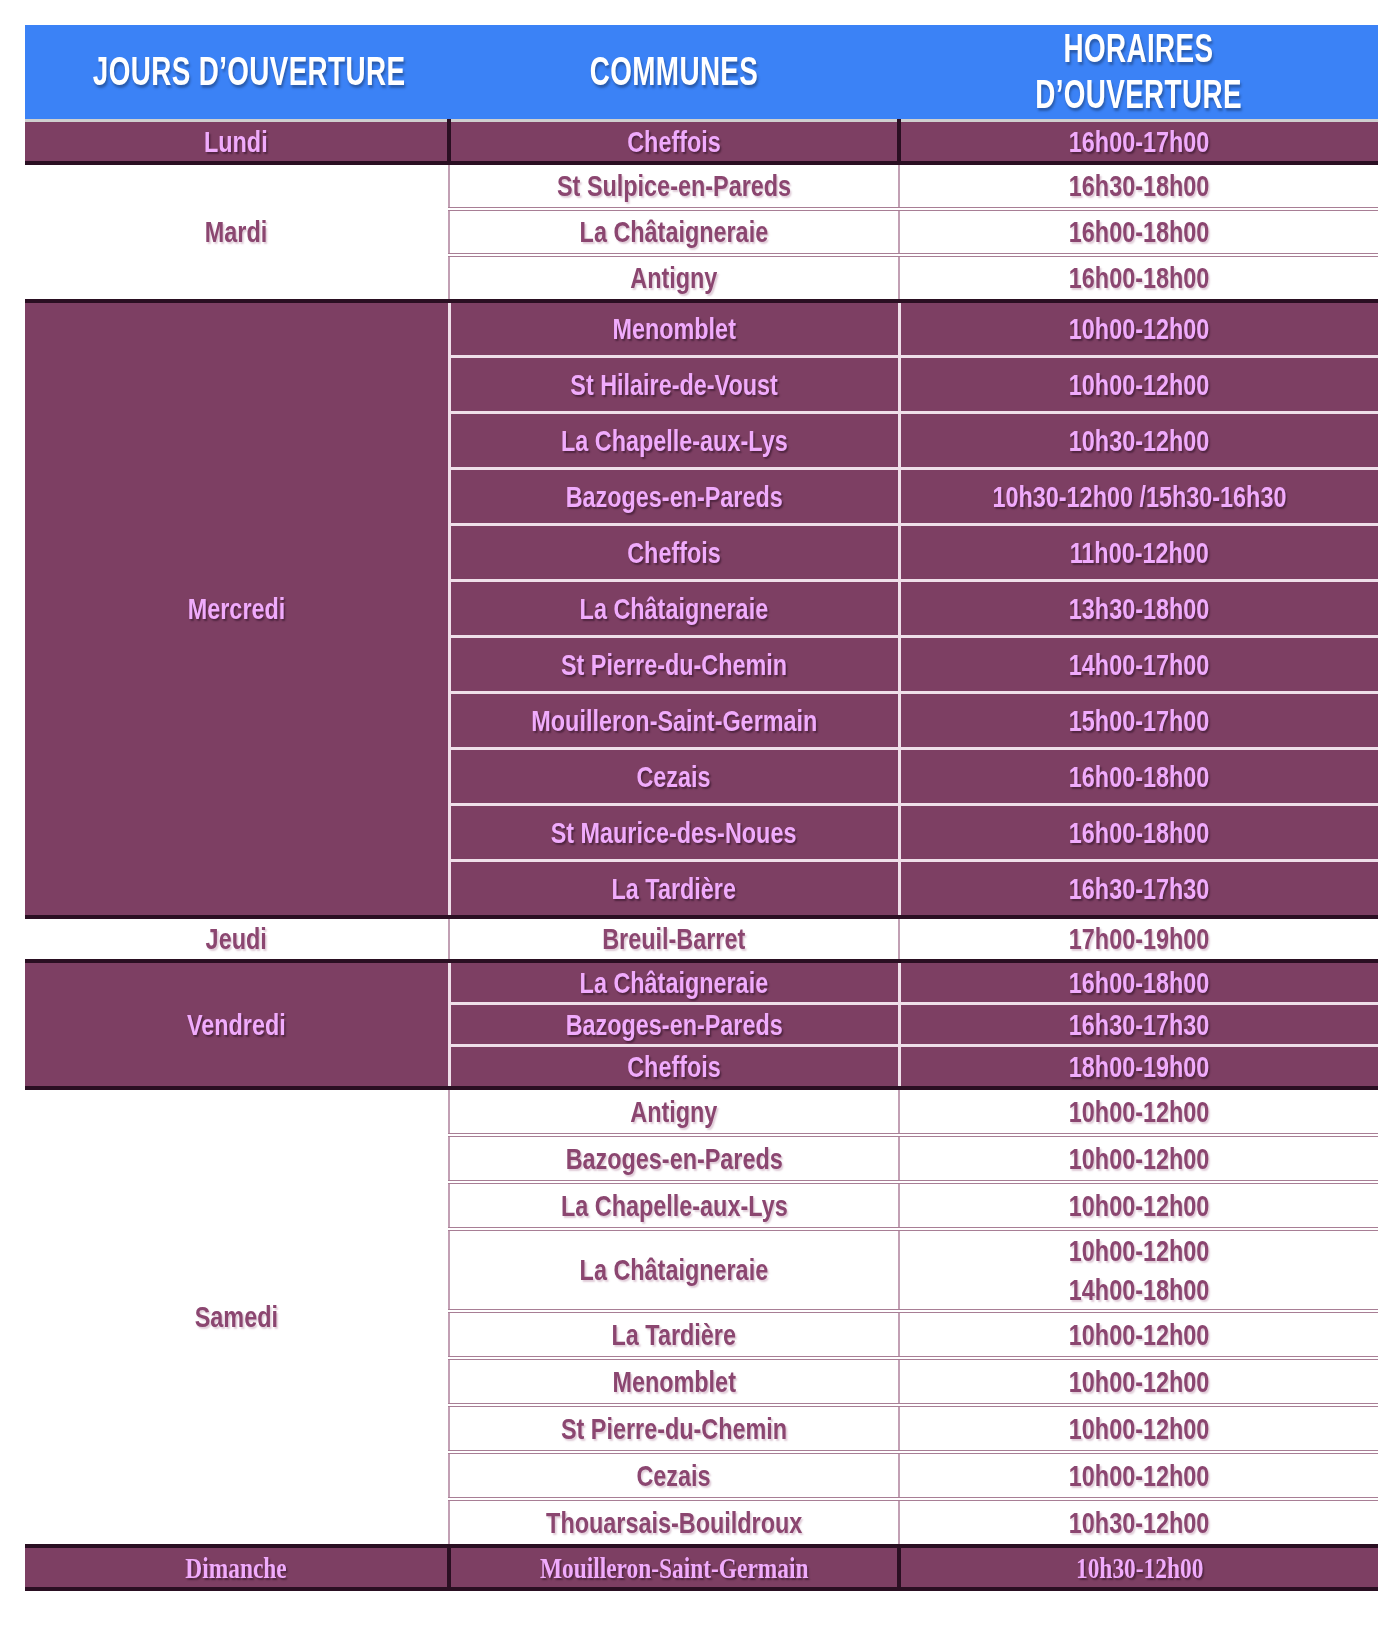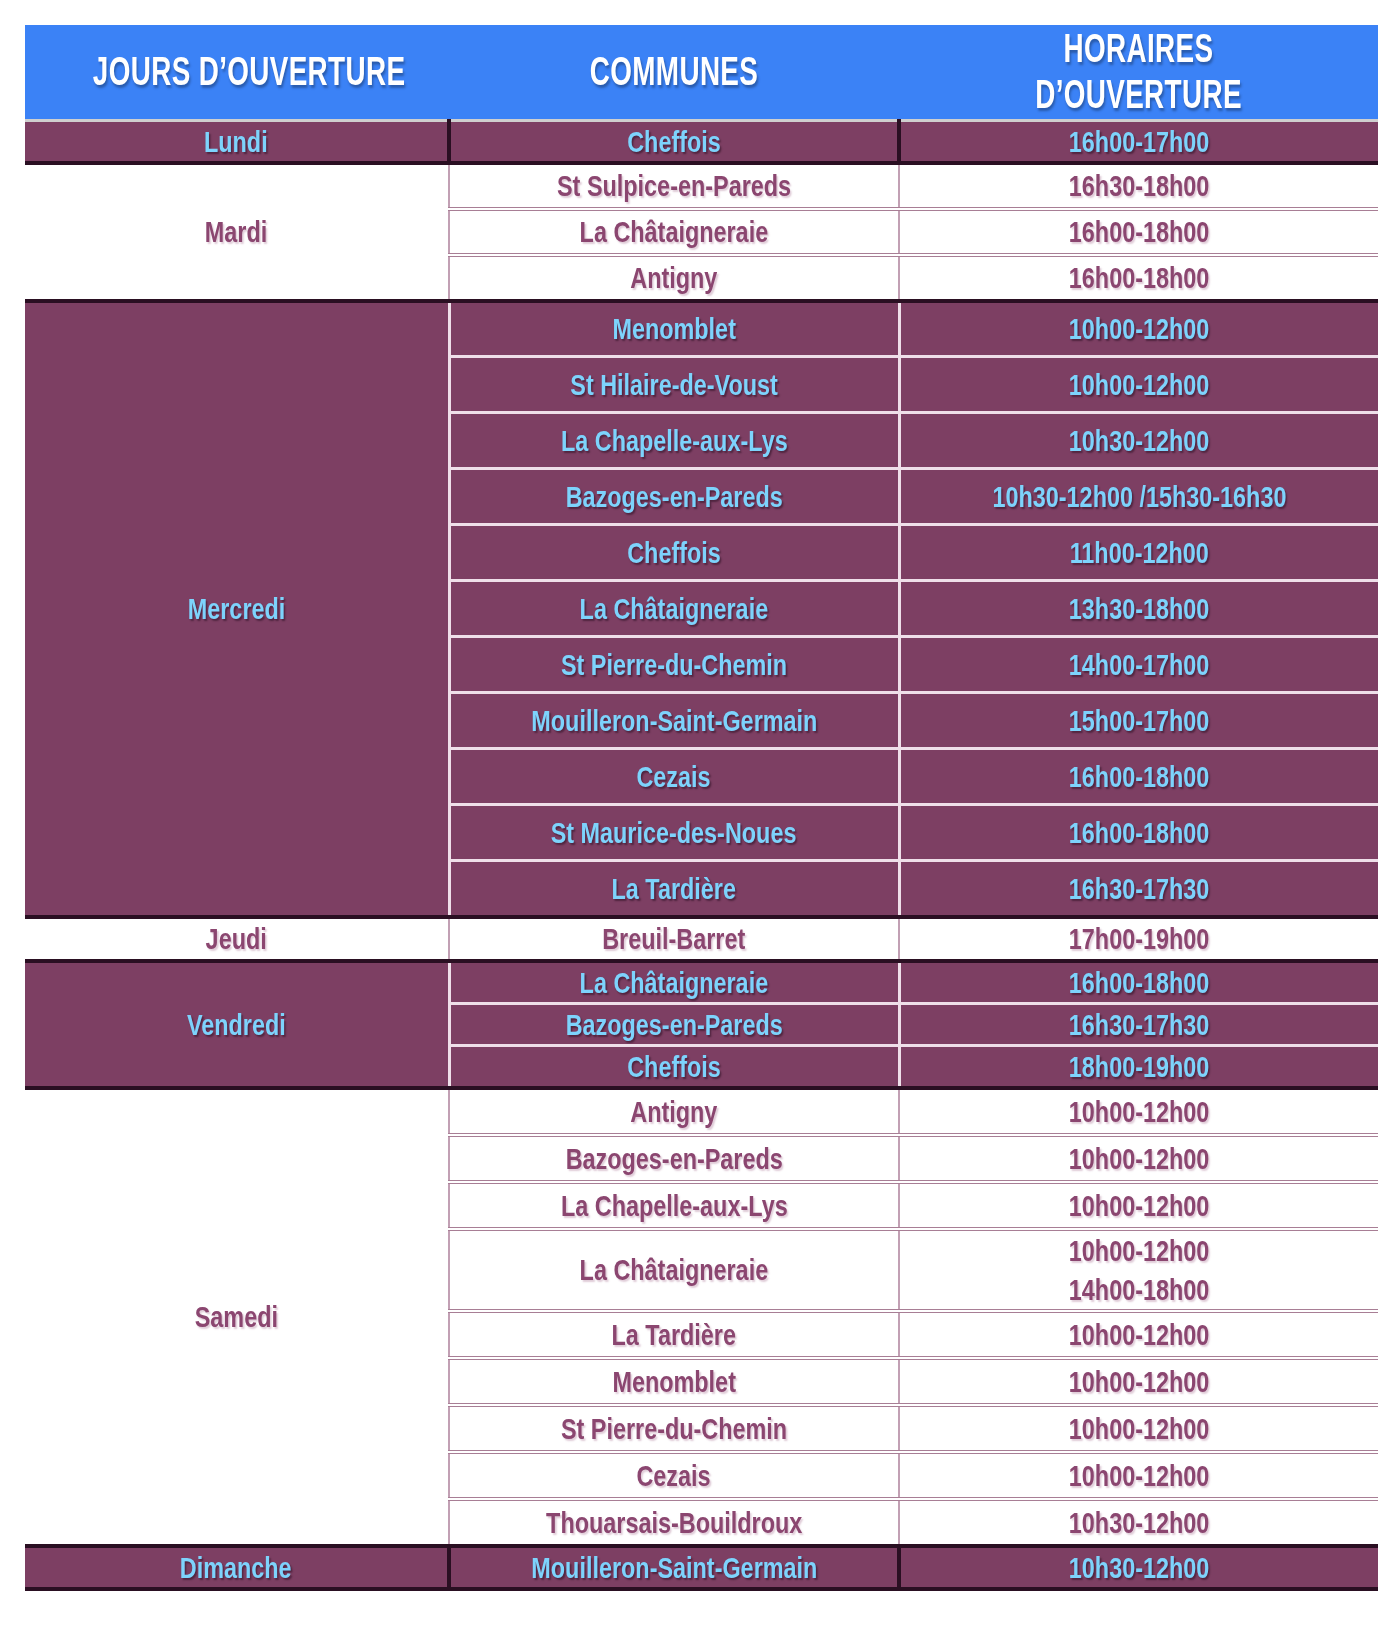--- a/index.html
+++ b/index.html
@@ -47,27 +47,27 @@
     display: inline-block;
     font-size: 30px;
     line-height: 1.3;
     transform: scaleX(0.78);
     transform-origin: 50% 50%;
     white-space: nowrap;
   }
 
   
   tbody.purple { background: #7d3f63; }
-  tbody.purple td { color: #7dd3fc; text-shadow: 2px 2px 2px rgba(25,5,20,0.45); }
+  tbody.purple td { color: #f0abfc; text-shadow: 2px 2px 2px rgba(25,5,20,0.45); }
   tbody.white td { color: #8b4670; text-shadow: 2px 2px 2px rgba(139,70,112,0.28); }
 
   
   tbody > tr:first-child > td { border-top: 4px solid #2a0f22; }
   tbody.first > tr:first-child > td { border-top: 3px solid #cfcfcf; }
-  tbody.last  > tr:last-child  > td { border-bottom: 4px solid #2a0f22; }
+  tbody.last  > tr:last-child  > td { border-bottom: 4px solid #2a0f22; font-family: Liberation Serif, serif; }
 
   
   tbody.purple tr + tr > td { border-top: 3px solid #efdfe9; text-align: center; }
   tbody.white  tr + tr > td { border-top: 4px double #a87e95; }
 
   
   tbody.purple td.c-com, tbody.purple td.c-hrs { border-left: 3px solid #efdfe9; }
   tbody.purple.dark-sep td.c-com, tbody.purple.dark-sep td.c-hrs { border-left: 4px solid #2a0f22; }
   tbody.white td.c-com, tbody.white td.c-hrs { border-left: 2px solid #c2a0b4; margin-top: 21px; }
 

